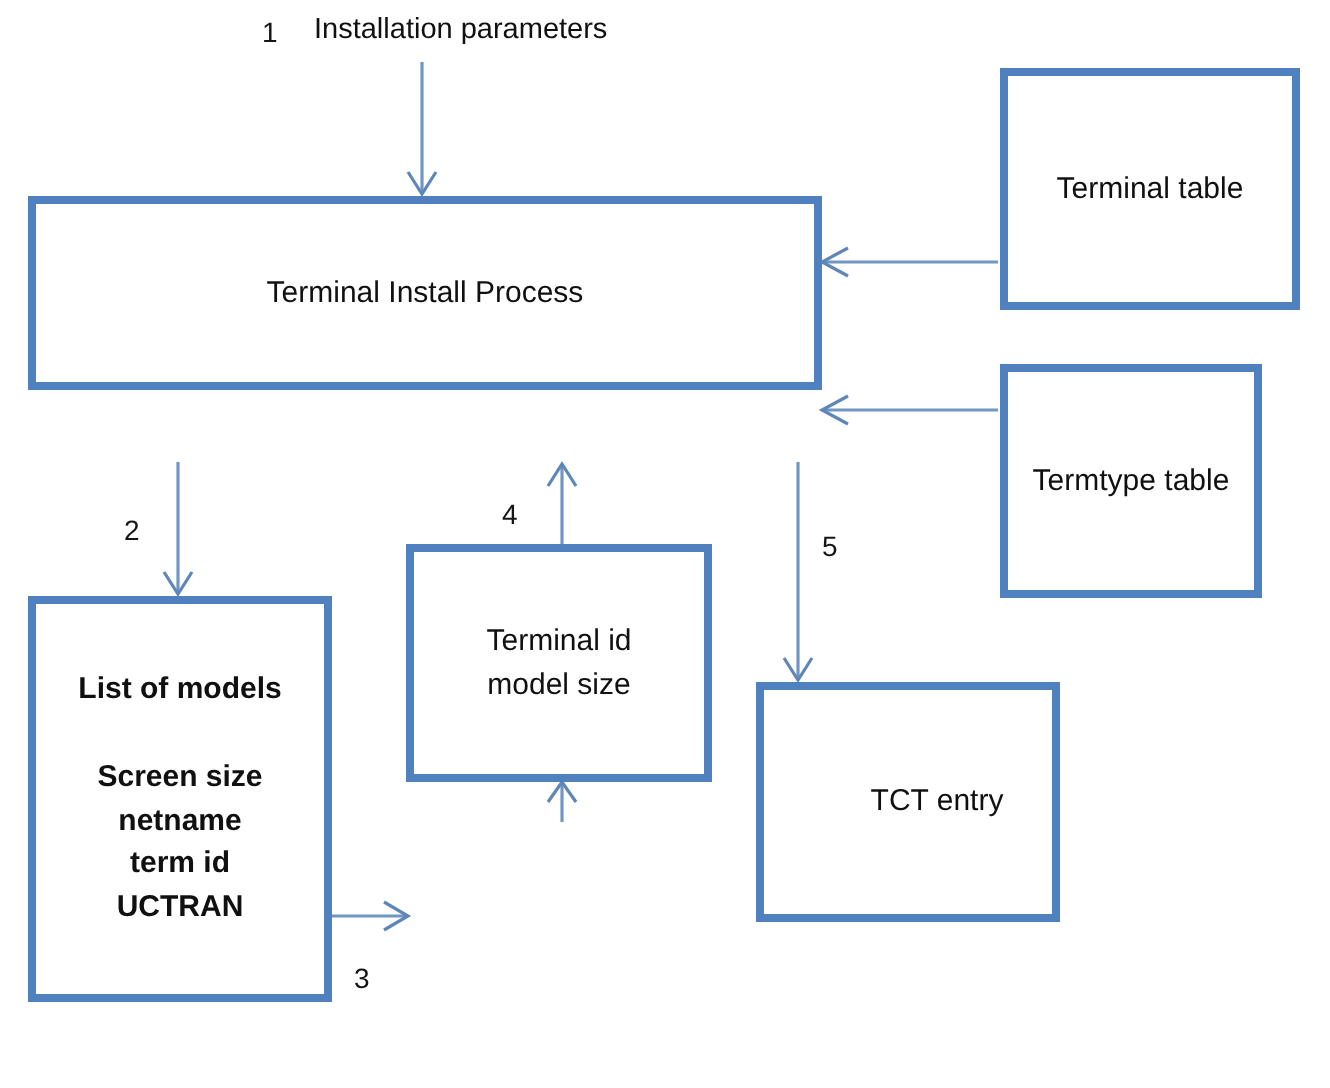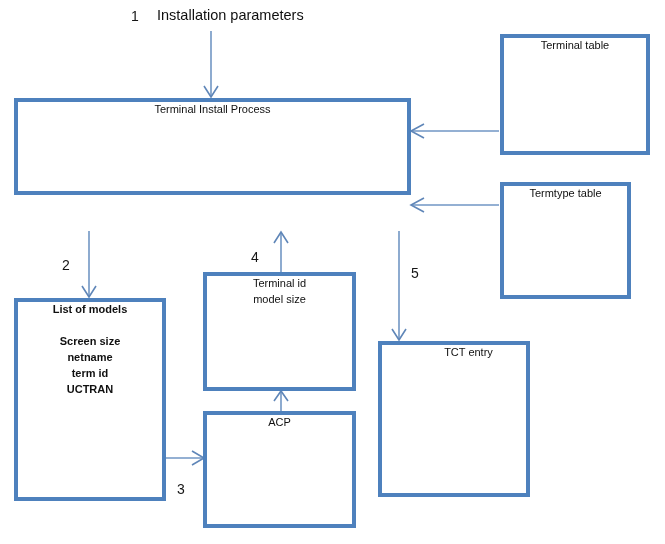--- a/index.html
+++ b/index.html
@@ -17,24 +17,24 @@
     height: 544px;
     background: #ffffff;
     overflow: hidden;
   }
   .node {
     position: absolute;
     box-sizing: border-box;
     border: 4px solid #4e81bd;
     background: #ffffff;
     display: flex;
-    align-items: flex-start;
+    align-items: center;
     justify-content: center;
     text-align: center;
-    font-size: 11px;
+    font-size: 15px;
     line-height: 1.45;
     color: #101010;
   }
   .node .label-block {
     white-space: pre-line;
   }
   .edge-label {
     position: absolute;
     font-size: 14px;
     color: #151515;
@@ -145,21 +145,18 @@
 netname
 term id
 UCTRAN</span>
   </div>
 
   <div class="node" style="left:203px; top:272px; width:153px; height:119px;">
     <span class="label-block">Terminal id
 model size</span>
   </div>
 
-  <div class="node" style="left:203px; top:411px; width:153px; height:117px;">
-    <span class="label-block">ACP</span>
-  </div>
 
-  <div class="node" style="left:378px; top:341px; width:152px; height:156px;padding-left:29px;">
+  <div class="node" style="left:378px; top:341px; width:152px; height:120px;padding-left:29px;">
     <span class="label-block">TCT entry</span>
   </div>
 
 </div>
 
 </body></html>

